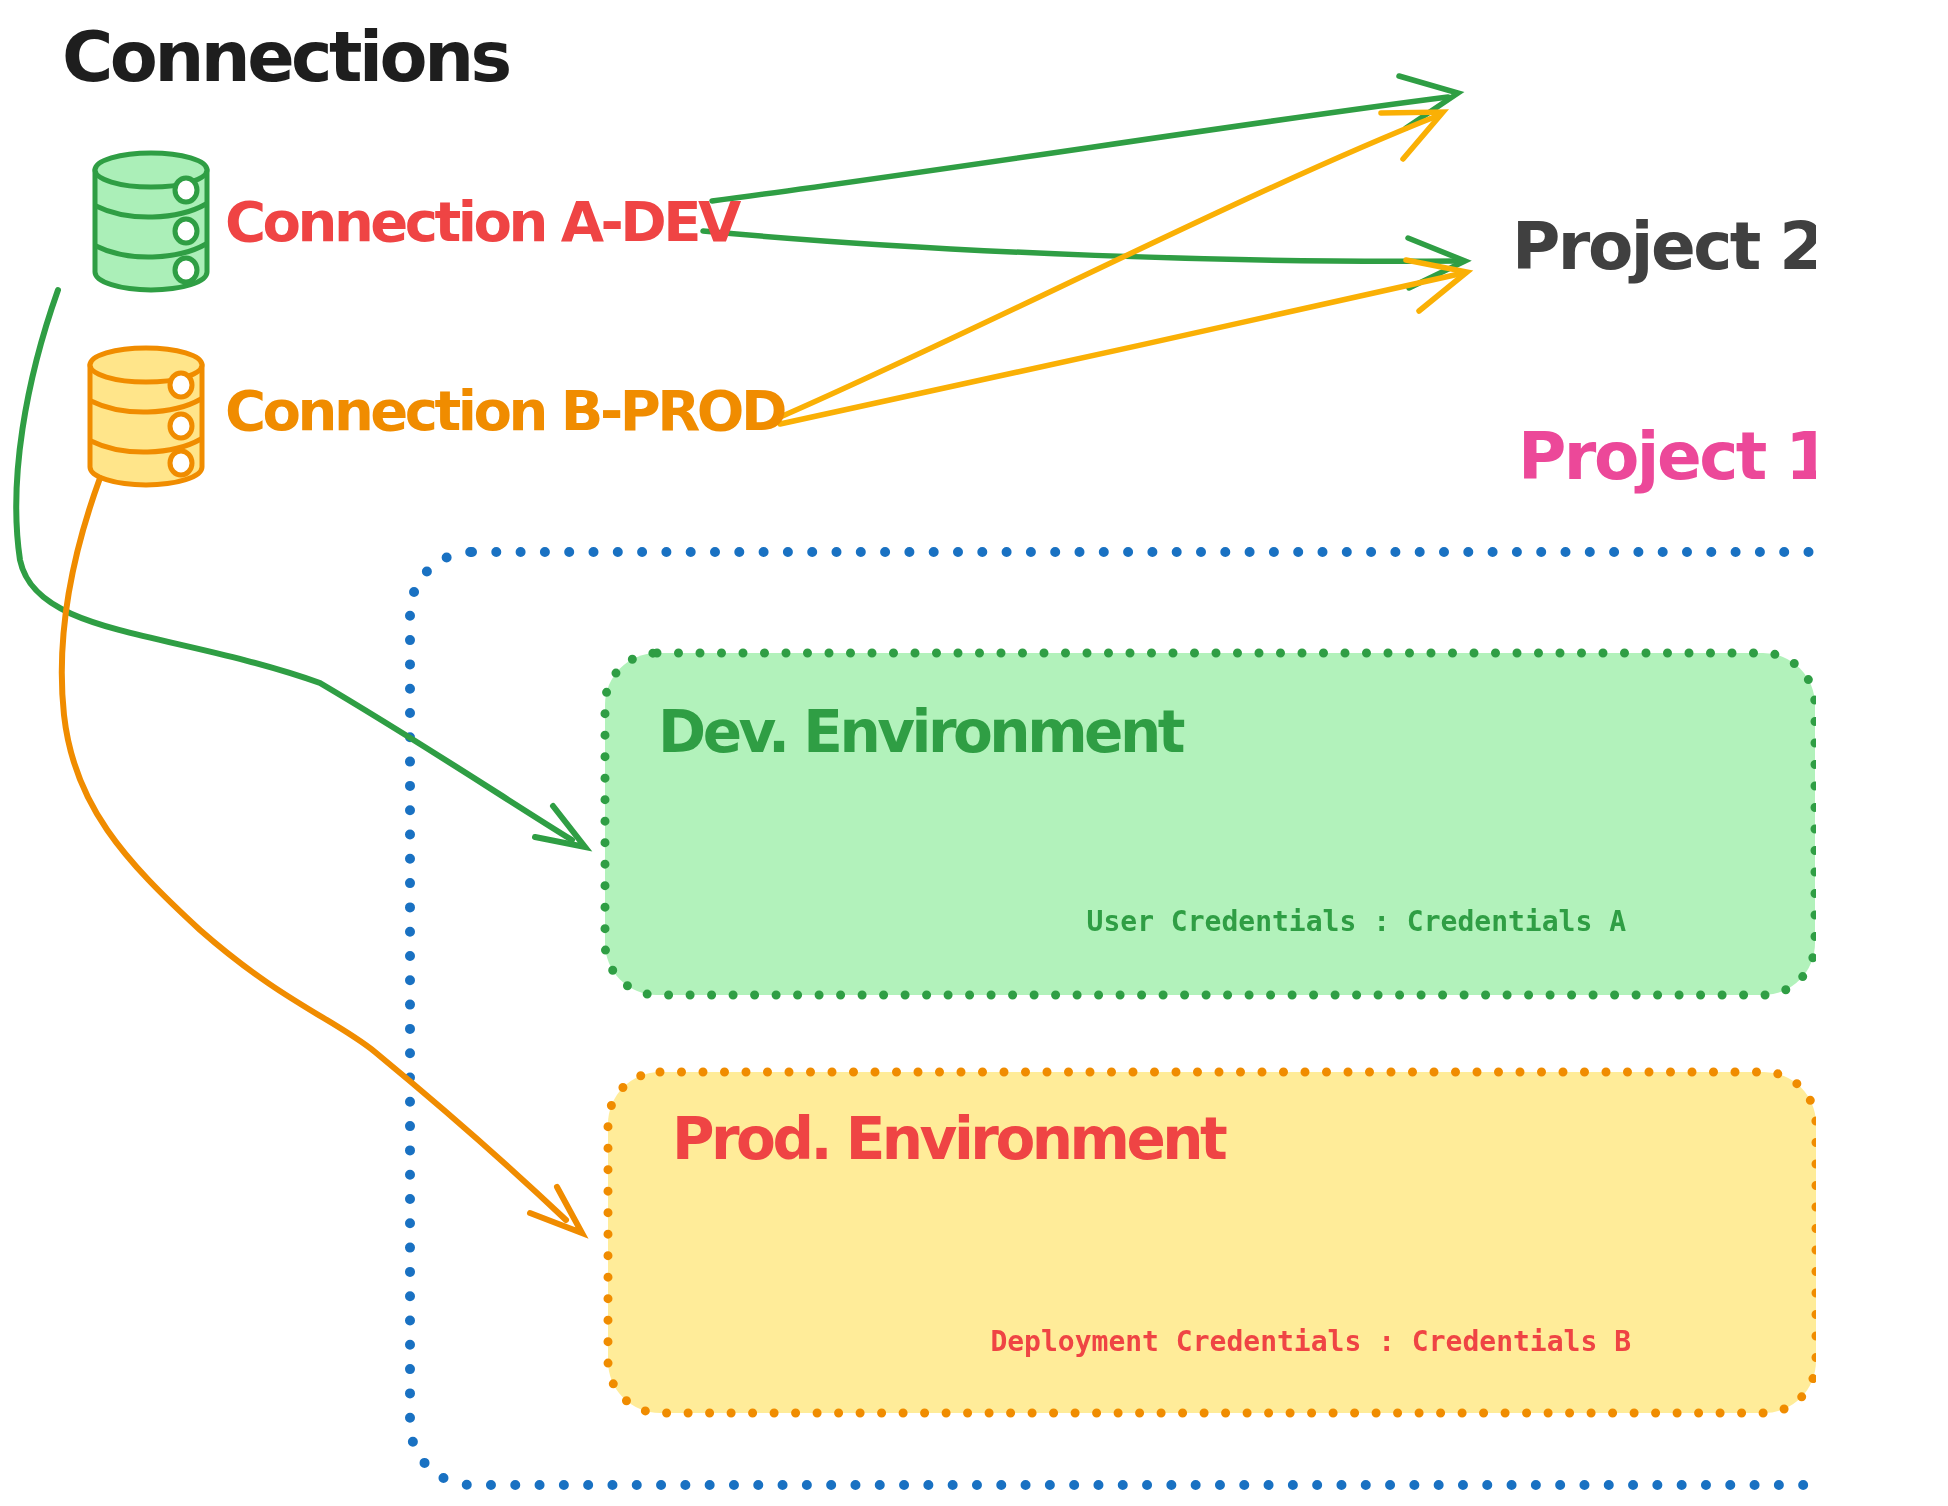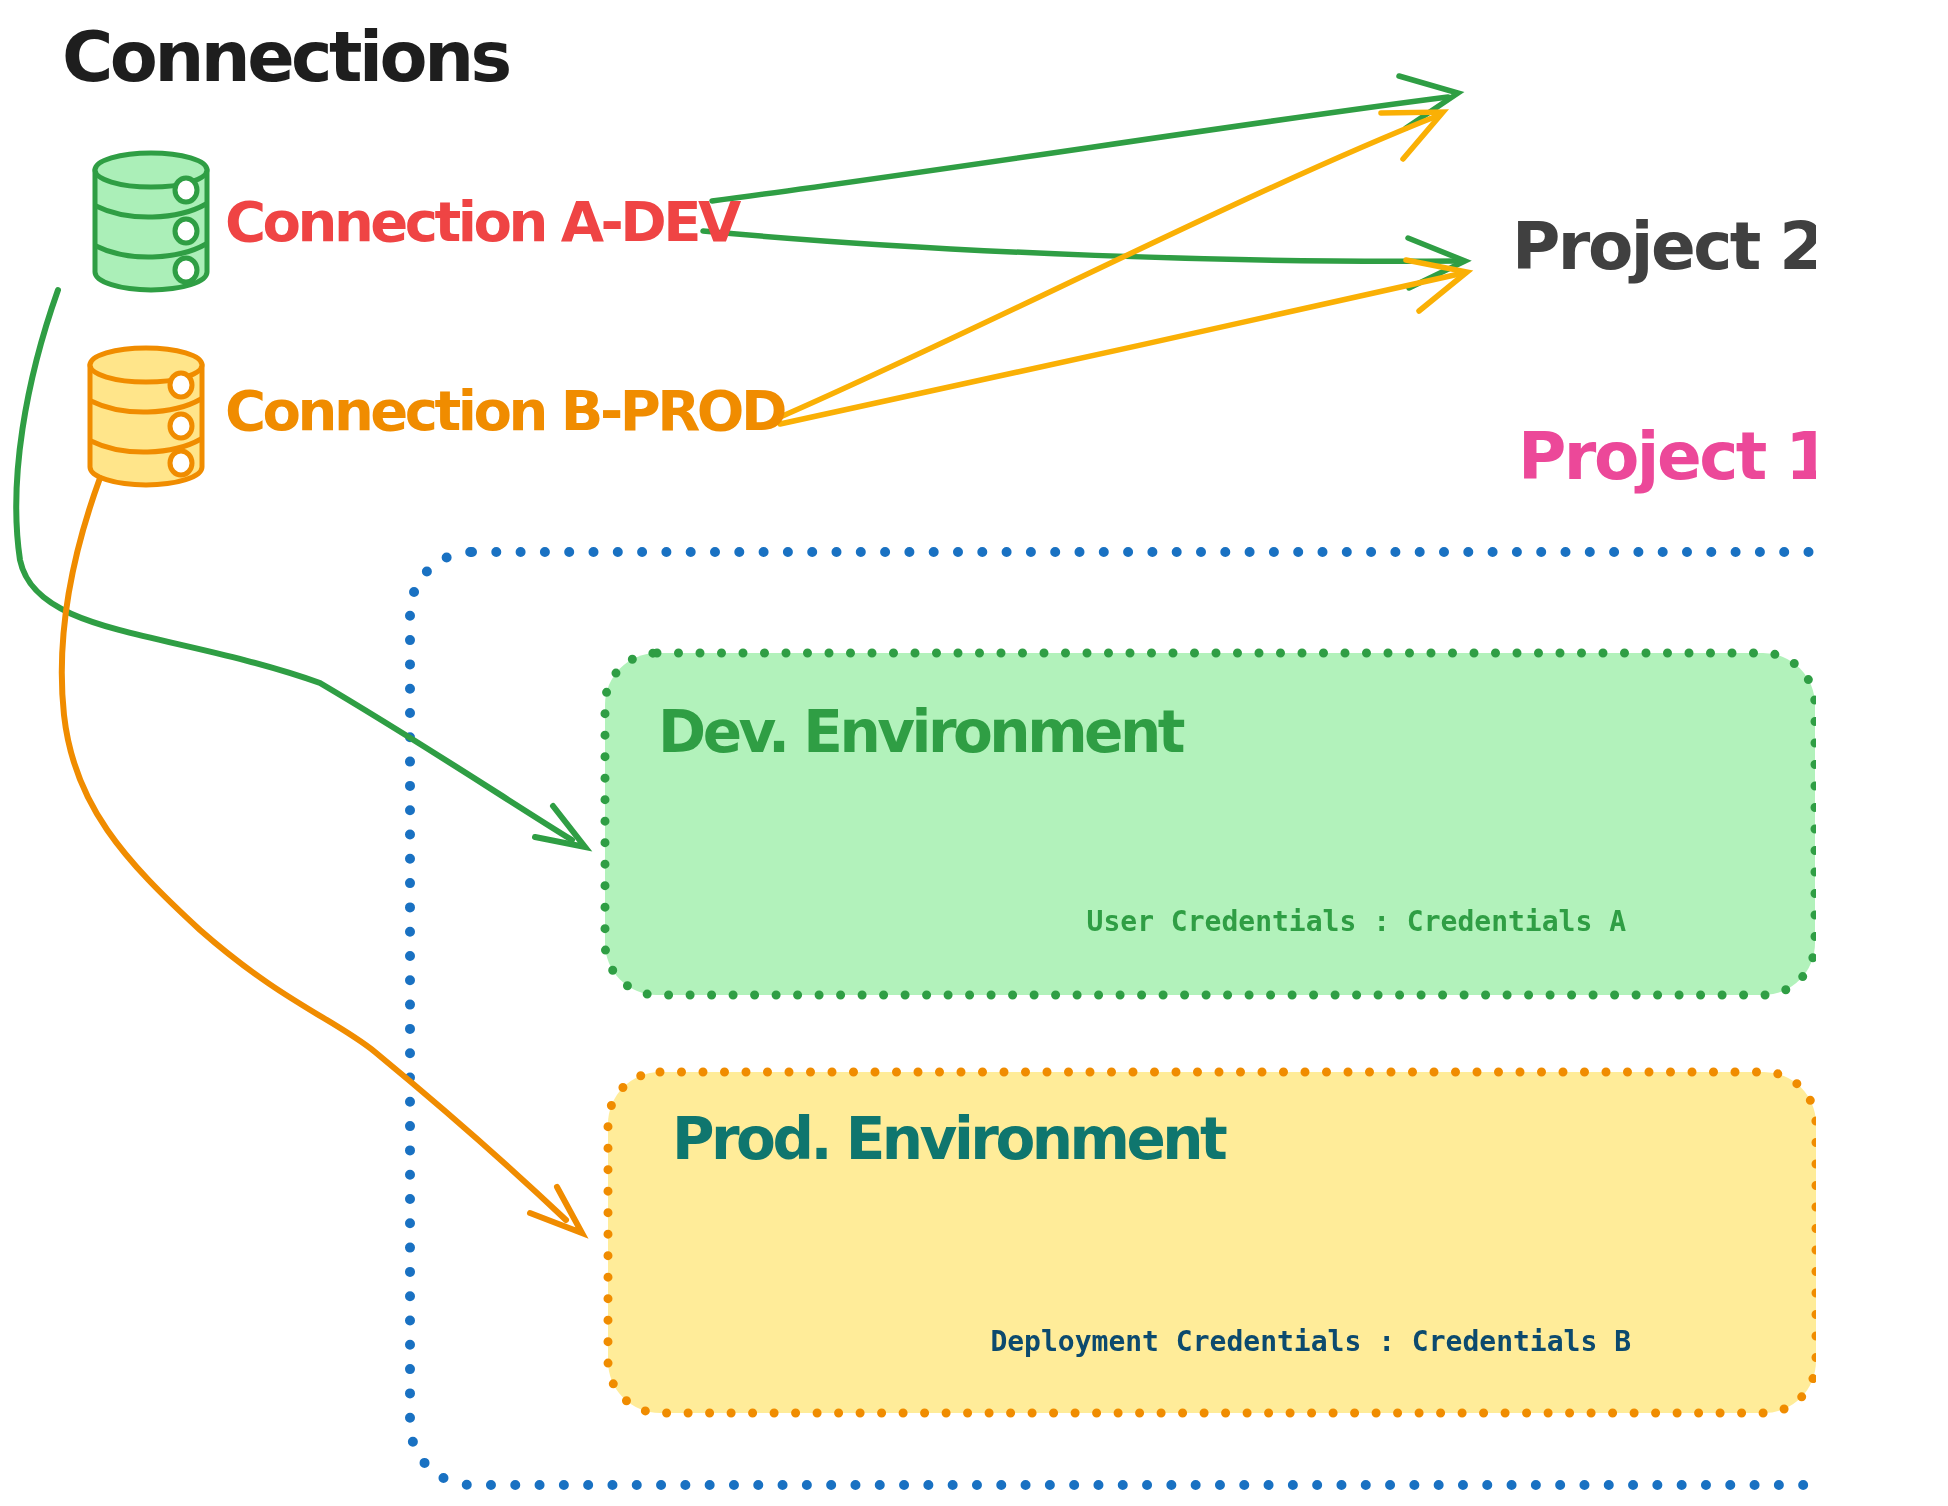--- a/index.html
+++ b/index.html
@@ -95,19 +95,19 @@
 
   <div class="label conn-label" style="left:225px; top:381px; color:#f08c00;">Connection B-PROD</div>
 
 
   <div class="label project-label" style="left:1512px; top:211px; color:#404040;">Project 2</div>
 
   <div class="label project-label" style="left:1518px; top:421px; color:#ec4899;text-align:center;">Project 1</div>
 
   <div class="label env-label" style="left:658px; top:701px; color:#2f9e44;">Dev. Environment</div>
 
-  <div class="label env-label" style="left:672px; top:1108px; color:#0f766e;">Prod. Environment</div>
+  <div class="label env-label" style="left:672px; top:1108px; color:#ef4444;">Prod. Environment</div>
 
   <div class="label cred-label" style="right:190px; top:907px; color:#2f9e44;">User Credentials : Credentials A</div>
 
-  <div class="label cred-label" style="right:185px; top:1327px; color:#0c4a6e;">Deployment Credentials : Credentials B</div>
+  <div class="label cred-label" style="right:185px; top:1327px; color:#ef4444;">Deployment Credentials : Credentials B</div>
 
 </div>
 
 </body></html>

